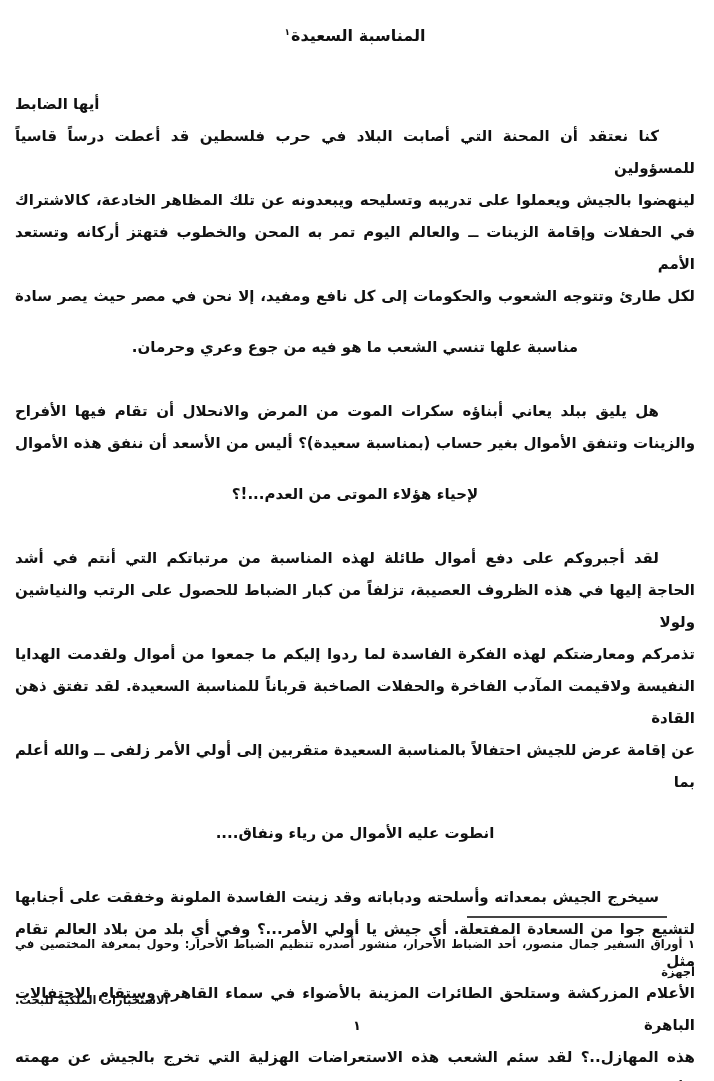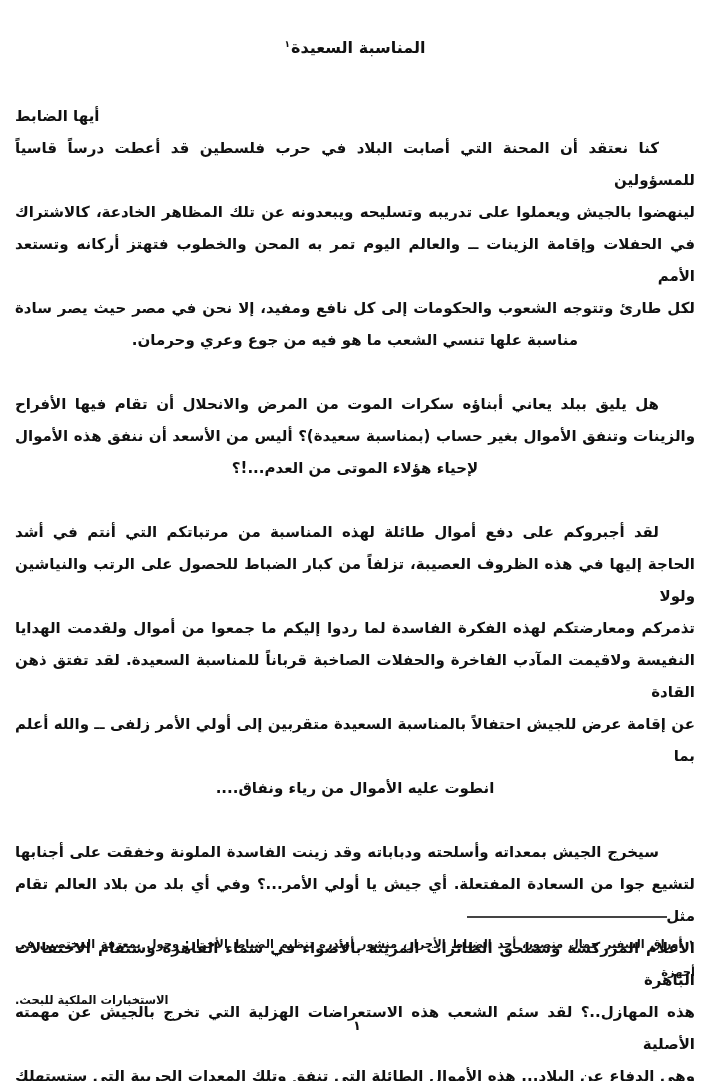--- a/index.html
+++ b/index.html
@@ -11,21 +11,21 @@
     position: relative;
     width: 714px;
     height: 1081px;
     margin: 0 auto;
     background: #ffffff;
     color: #111111;
     font-family: "DejaVu Sans", sans-serif;
     font-weight: bold;
     direction: rtl;
     box-sizing: border-box;
-    padding: 32px 19px 0 15px;
+    padding: 20px 19px 0 15px;
     overflow: hidden;
   }
   .doc-title {
     text-align: center;
     font-size: 16px;
     line-height: 24px;
     margin-bottom: 40px;
     white-space: nowrap;
   }
   .doc-title sup {
@@ -47,20 +47,21 @@
     text-align: justify;
     text-align-last: justify;
     white-space: normal;
   }
   .line.first {
     text-indent: 36px;
   }
   .line.center {
     text-align: center;
     text-align-last: center;
+    margin-top: 19px;
   }
   .footnote-area {
     position: absolute;
     top: 916px;
     right: 19px;
     left: 15px;
   }
   .footnote-rule {
     width: 200px;
     height: 2px;

